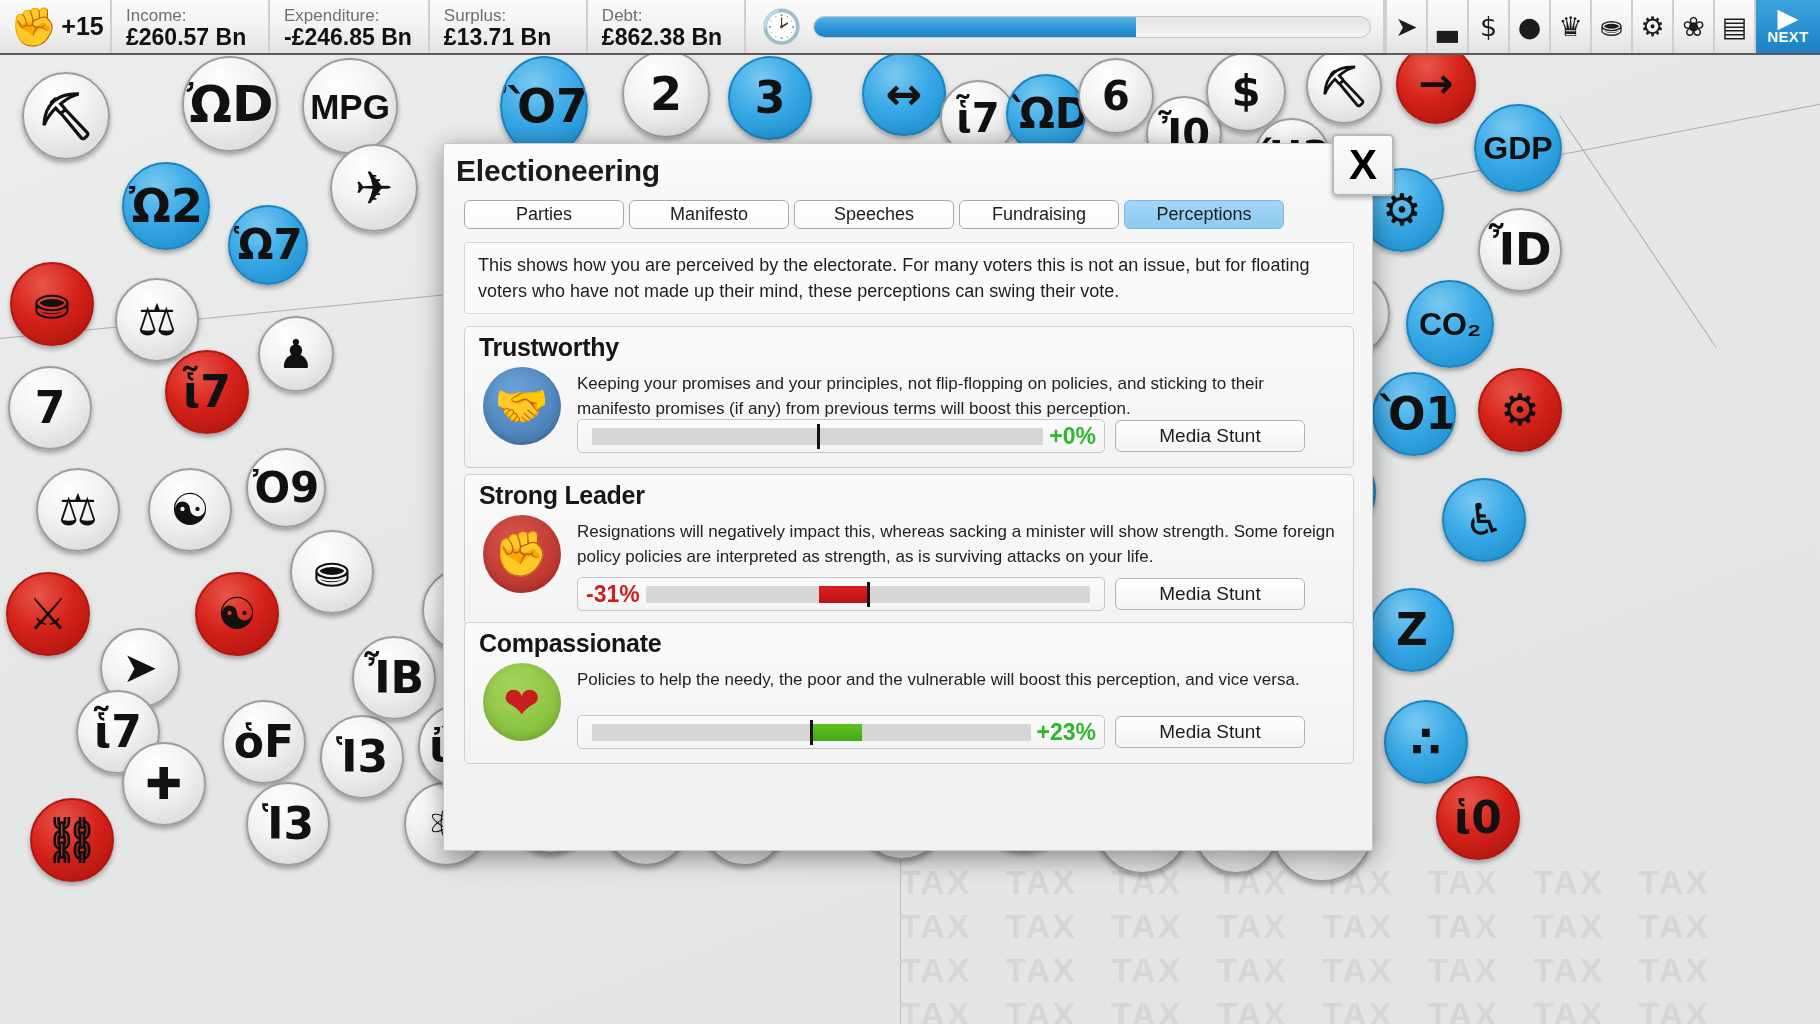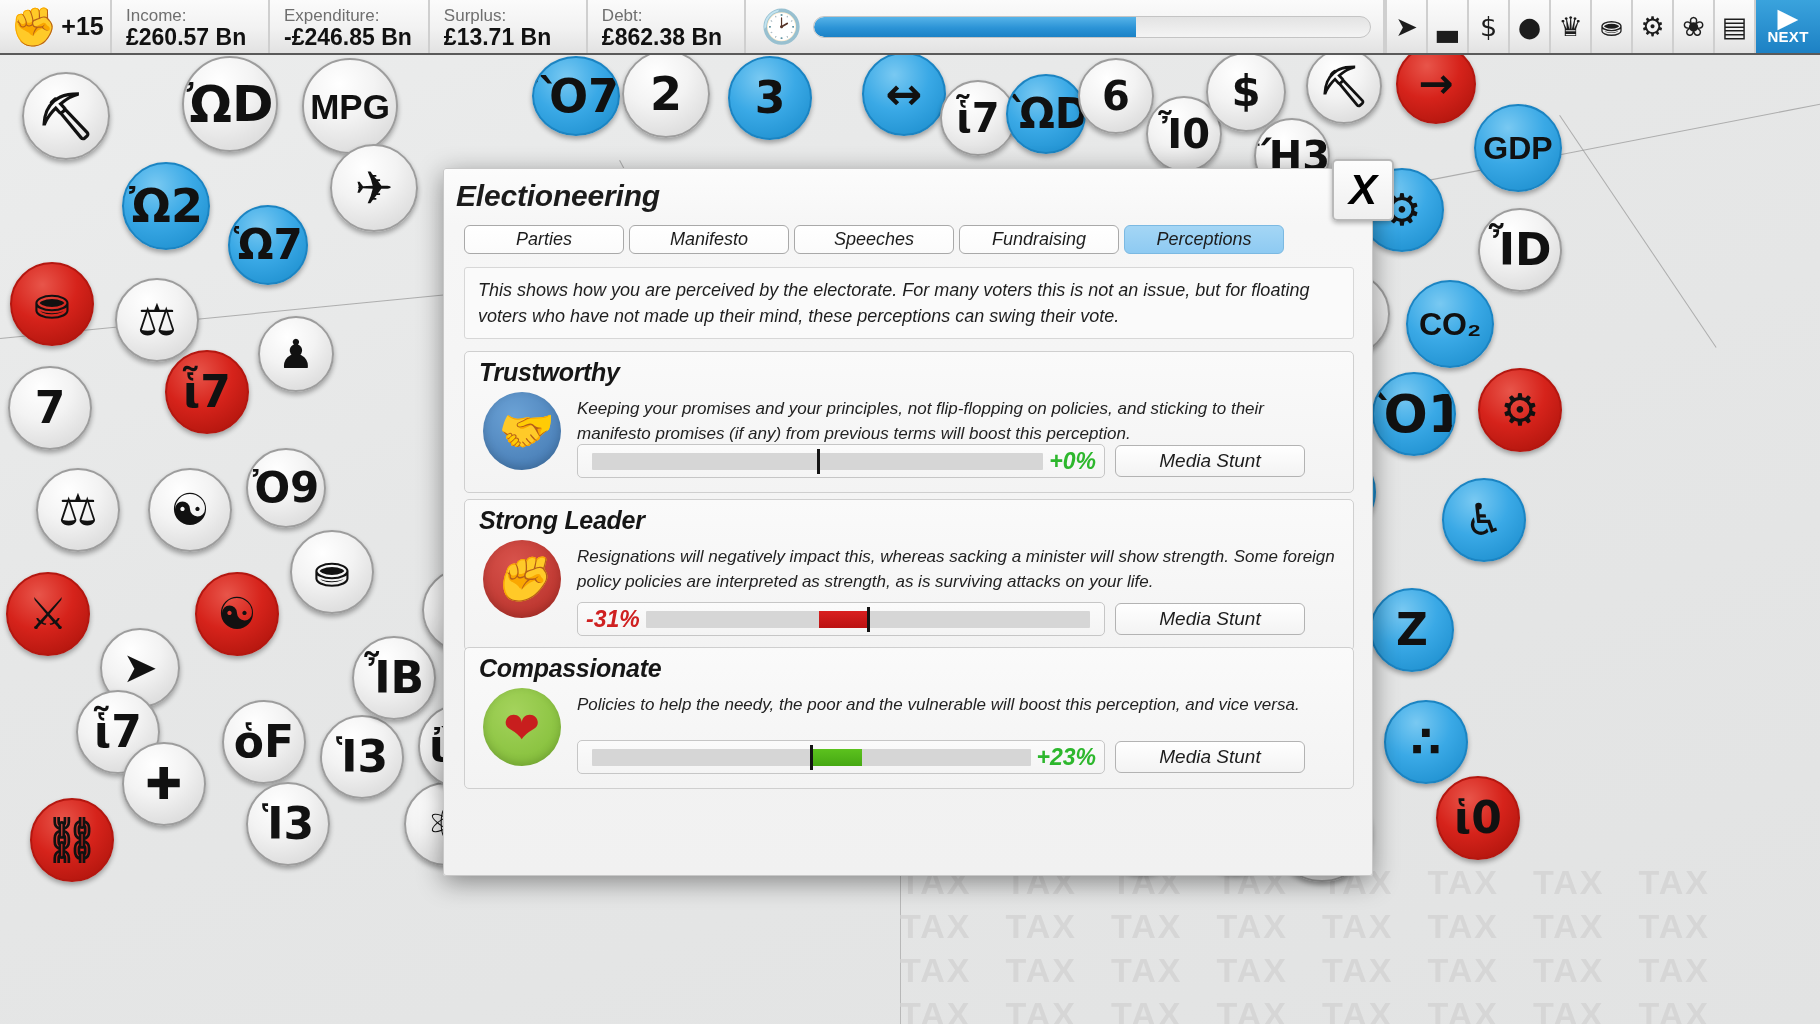--- a/index.html
+++ b/index.html
@@ -114,27 +114,26 @@
     width: 66px; background: linear-gradient(to bottom,#3aa3dd,#1d81c4);
     color:#fff; display:flex; flex-direction:column; align-items:center; justify-content:center;
     border-left: 2px solid #cfcfcf;
   }
   .tb-next .tri { font-size: 27px; line-height: 20px; font-family:"DejaVu Sans",sans-serif; }
   .tb-next .lbl2 { font-size: 15px; font-weight: bold; letter-spacing: .3px; }
 
   
   #dialog {
     position: absolute;
-    left: 443px; top: 168px; width: 930px; height: 708px;
+    left: 443px; top: 143px; width: 930px; height: 708px;
     background: linear-gradient(to bottom,#fcfcfc 0%,#f6f6f6 8%,#f1f1f1 100%);
     border: 1px solid #c8c8c8;
     border-radius: 3px;
     box-shadow: 0 6px 26px rgba(0,0,0,.42);
     z-index: 60;
-    font-style: italic;
   }
   #dlg-title {
     position:absolute; left:12px; top:10px;
     font-size: 30px; font-weight: bold; color:#1b1b1b;
     letter-spacing: -.2px;
   }
   #closebtn {
     position:absolute; right: -22px; top: -10px;
     width: 62px; height: 62px;
     background: linear-gradient(to bottom,#fdfdfd,#efefef);
@@ -328,21 +327,21 @@
       </div>
       <div class="pol grey" style="left: 604px; top: 782px; width: 84px; height: 84px;">
         <span class="gl" style="font-size:44px">ὀ4</span>
       </div>
       <div class="pol grey" style="left: 702px; top: 782px; width: 84px; height: 84px;">
         <span class="gl" style="font-size:44px">▤</span>
       </div>
       <div class="pol grey" style="left: 418px; top: 704px; width: 84px; height: 84px;">
         <span class="gl" style="font-size:44px">ὒC</span>
       </div>
-      <div class="pol blue" style="left: 500px; top: 56px; width: 88px; height: 80px; margin-left: 32px;">
+      <div class="pol blue" style="left: 500px; top: 56px; width: 88px; height: 100px;">
         <span class="gl" style="font-size:46px">Ὂ7</span>
       </div>
       <div class="pol grey" style="left: 622px; top: 50px; width: 88px; height: 88px;">
         <span class="gl" style="font-size:46px">὎2</span>
       </div>
       <div class="pol blue" style="left: 728px; top: 56px; width: 84px; height: 84px;">
         <span class="gl" style="font-size:44px">὎3</span>
       </div>
       <div class="pol blue" style="left: 862px; top: 52px; width: 84px; height: 84px;">
         <span class="gl" style="font-size:44px">↔</span>
@@ -392,21 +391,21 @@
       <div class="pol blue" style="left: 1406px; top: 280px; width: 88px; height: 88px;">
         <span class="txt" style="font-size:32px">CO₂</span>
       </div>
       <div class="pol blue" style="left: 1206px; top: 370px; width: 84px; height: 84px;">
         <span class="gl" style="font-size:44px">●</span>
       </div>
       <div class="pol blue" style="left: 1292px; top: 450px; width: 84px; height: 84px;">
         <span class="gl" style="font-size:44px">◐</span>
       </div>
       <div class="pol blue" style="left: 1372px; top: 372px; width: 84px; height: 84px;">
-        <span class="gl" style="font-size:52px">Ὂ1</span>
+        <span class="gl" style="font-size:44px">Ὂ1</span>
       </div>
       <div class="pol red" style="left: 1478px; top: 368px; width: 84px; height: 84px;">
         <span class="gl" style="font-size:44px">⚙</span>
       </div>
       <div class="pol blue" style="left: 1442px; top: 478px; width: 84px; height: 84px;">
         <span class="gl" style="font-size:44px">♿</span>
       </div>
       <div class="pol grey" style="left: 1268px; top: 552px; width: 84px; height: 84px;">
         <span class="gl" style="font-size:44px">Ὄ8</span>
       </div>

